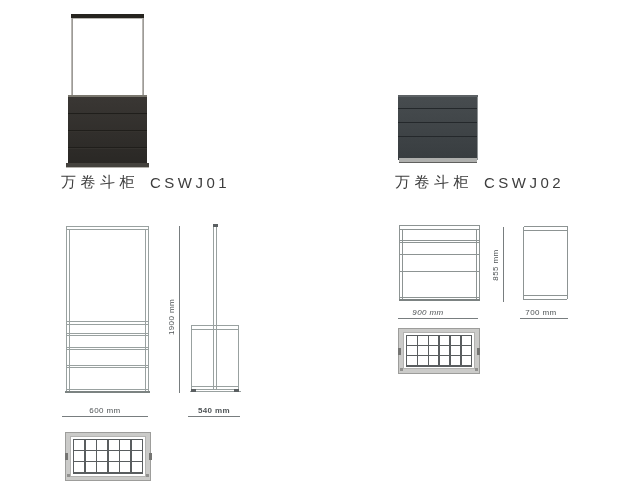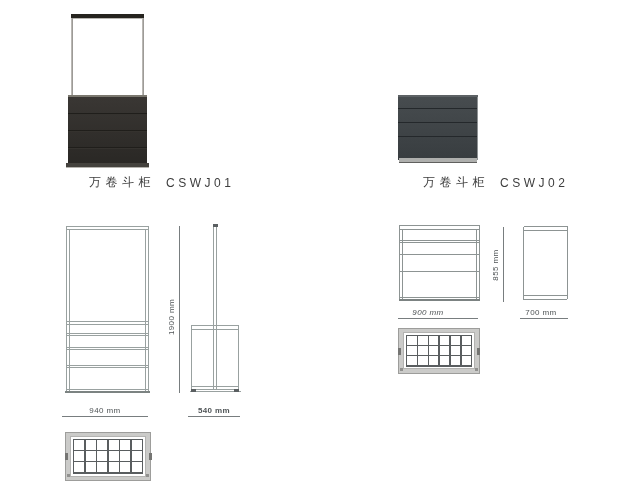--- a/index.html
+++ b/index.html
@@ -20,21 +20,21 @@
   .p1-chest{position:absolute;left:2px;top:81px;width:79px;height:68px;background:linear-gradient(#3a3734,#2a2825);}
   .p1-chest .topstrip{position:absolute;left:0;top:0;width:100%;height:2px;background:#7b786f;}
   .p1-chest .divider{position:absolute;left:0;width:100%;height:2px;background:linear-gradient(#151411,#3f3c38);}
   .p1-base{position:absolute;left:0;top:149px;width:83px;height:4px;background:#44423d;border-bottom:1px solid #b5b3ae;}
   
   .p2-chest{position:absolute;left:0;top:0;width:80px;height:63px;background:linear-gradient(#474c4f,#383d40);border-top:2px solid #5d6265;}
   .p2-chest .divider{position:absolute;left:0;width:100%;height:1px;background:#24282b;}
   .p2-chest .hl{position:absolute;right:0;top:0;width:1px;height:100%;background:#8e9294;}
   .p2-base{position:absolute;left:1px;top:63px;width:78px;height:4px;background:#aeafad;border-bottom:1px solid #60605e;}
   
-  .product-label{position:absolute;top:176px;height:13px;display:flex;align-items:center;gap:11px;color:#3d3d3d;font-size:12px;margin-left:28px;}
+  .product-label{position:absolute;top:176px;height:13px;display:flex;align-items:center;gap:11px;color:#3d3d3d;font-size:15px;}
   .product-label .zh{letter-spacing:4.5px;}
   .product-label .code{letter-spacing:3.5px;text-align:right;}
   
   .dim{position:absolute;font-size:8px;color:#4f5456;letter-spacing:0.4px;white-space:nowrap;}
   .dim-h{transform:translateX(-50%);}
   .dim-v{transform:translate(-50%,-50%) rotate(-90deg);}
   svg{position:absolute;display:block;}
 </style>
 </head>
 <body>
@@ -124,21 +124,21 @@
         <line x1="73.5" y1="461.5" x2="142.5" y2="461.5"></line>
       </g>
       <rect x="64.5" y="452.5" width="3" height="7" fill="#757573"></rect>
       <rect x="148.5" y="452.5" width="3" height="7" fill="#757573"></rect>
       <rect x="67" y="474" width="3" height="3" fill="#91918f"></rect>
       <rect x="146" y="474" width="3" height="3" fill="#91918f"></rect>
     </g>
   </svg>
 
   <div class="dim dim-v" style="left:171px;top:317px;">1900 mm</div>
-  <div class="dim dim-h" style="left:105px;top:406px;">940 mm</div>
+  <div class="dim dim-h" style="left:105px;top:406px;">600 mm</div>
   <div class="dim dim-h" style="left:214px;top:406px;font-weight:bold;">540 mm</div>
 
   <svg style="left:385px;top:218px;" width="195" height="162" viewBox="385 218 195 162" shape-rendering="crispEdges">
 
     <g stroke="#8d9493" stroke-width="1" fill="none">
       <rect x="399.5" y="225.5" width="80" height="75"></rect>
       <line x1="399.5" y1="229.5" x2="479.5" y2="229.5"></line>
       <line x1="402.5" y1="229.5" x2="402.5" y2="300.5"></line>
       <line x1="476.5" y1="229.5" x2="476.5" y2="300.5"></line>
       <line x1="399.5" y1="240.5" x2="479.5" y2="240.5"></line>

